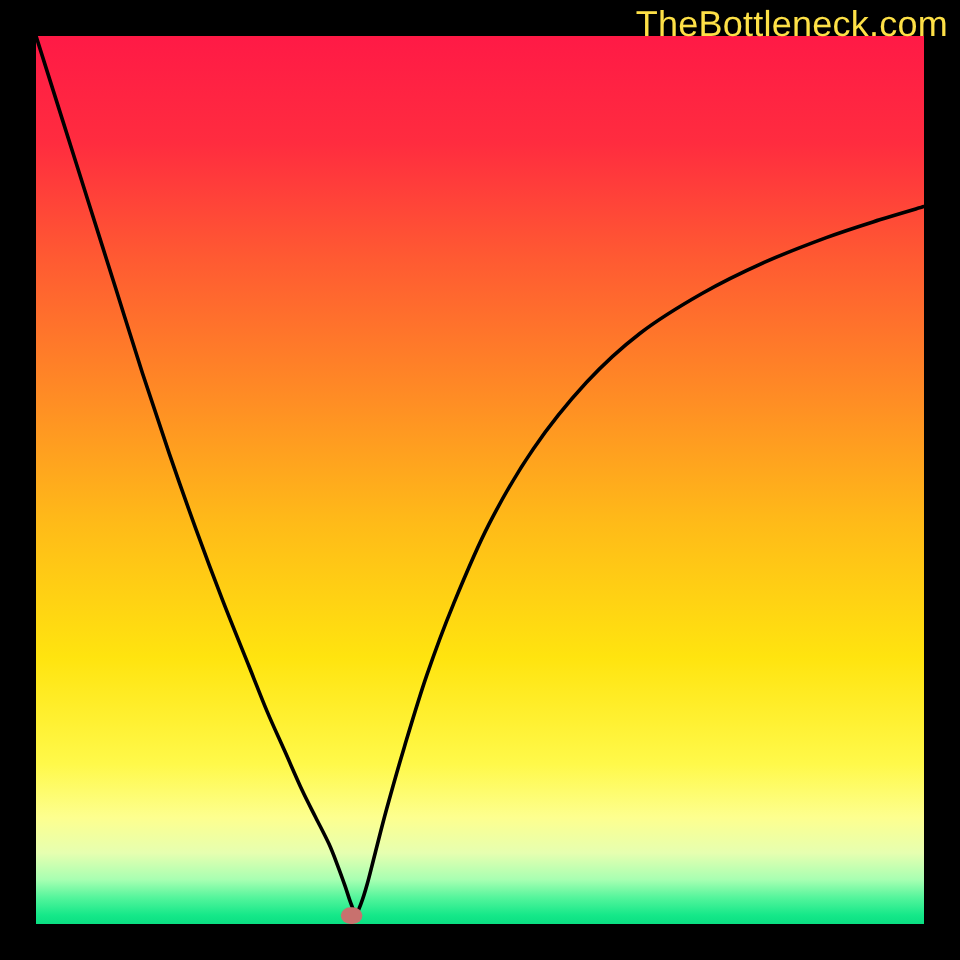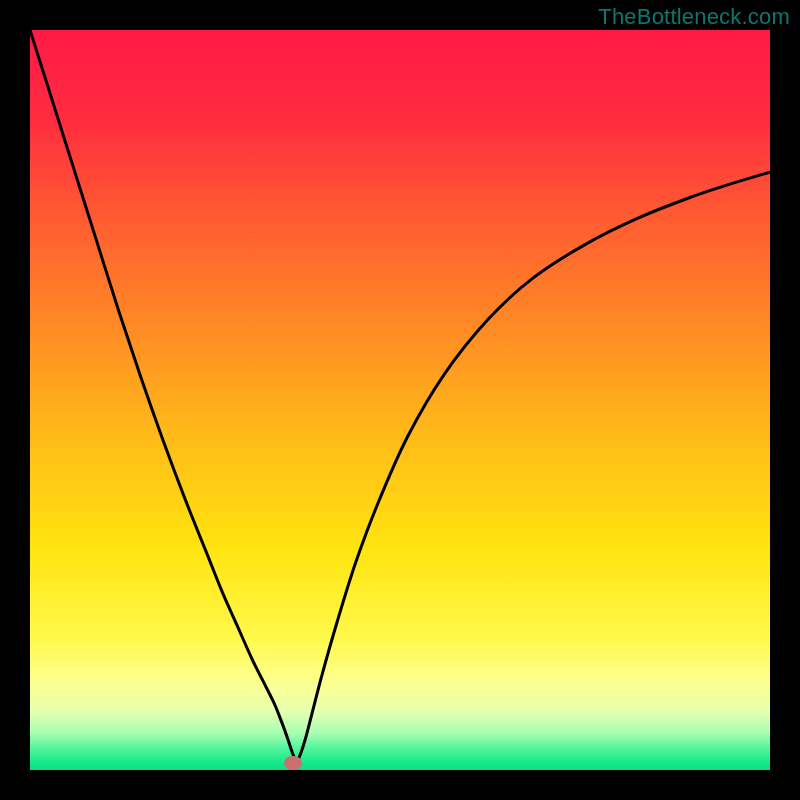--- a/index.html
+++ b/index.html
@@ -14,22 +14,22 @@
   .chart-frame {
     position: relative;
     width: 800px;
     height: 800px;
     background: #000;
   }
   .watermark {
     position: absolute;
     top: 4px;
     right: 10px;
-    color: #0f766e;
-    font-size: 22px;
+    color: #fde047;
+    font-size: 30px;
     font-weight: 400;
     letter-spacing: 0.2px;
     z-index: 5;
   }
   .plot-area {
     position: absolute;
     left: 30px;
     top: 30px;
     width: 740px;
     height: 740px;

